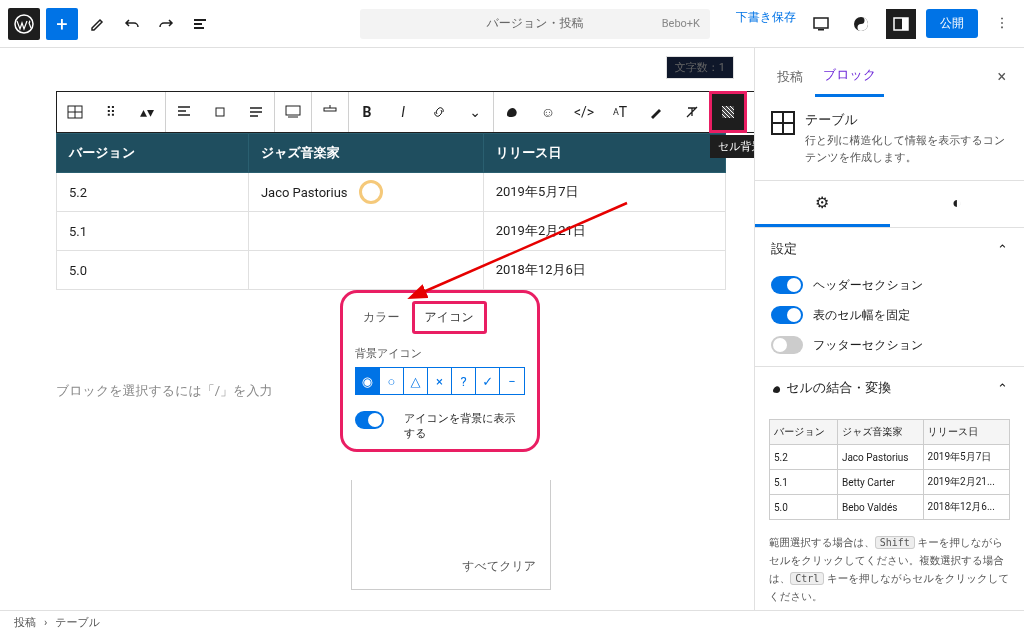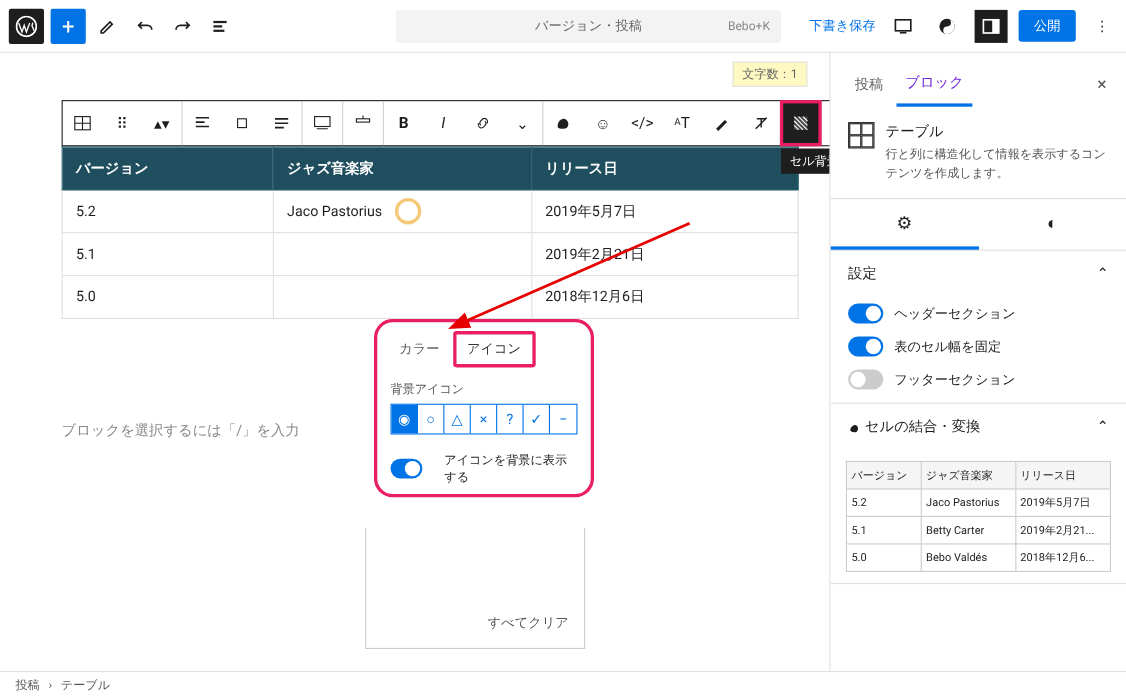--- a/index.html
+++ b/index.html
@@ -3,28 +3,28 @@
 <meta charset="utf-8">
 <style>
 *{box-sizing:border-box;margin:0;padding:0;font-family:-apple-system,BlinkMacSystemFont,"Segoe UI",Roboto,sans-serif}
 body{width:1024px;height:634px;background:#fff;font-size:13px;color:#1e1e1e;overflow:hidden;position:relative}
 .topbar{height:48px;border-bottom:1px solid #e0e0e0;display:flex;align-items:center;padding:0 8px;gap:6px}
 .wp-logo{width:32px;height:32px;background:#1e1e1e;border-radius:2px;display:flex;align-items:center;justify-content:center;color:#fff}
 .add-btn{width:32px;height:32px;background:#0073e6;color:#fff;display:flex;align-items:center;justify-content:center;font-size:20px;border-radius:2px}
 .tool-ico{width:28px;height:28px;display:flex;align-items:center;justify-content:center;color:#1e1e1e}
 .title-input{margin-left:140px;width:350px;height:30px;border:none;background:#f3f3f3;text-align:center;font-size:12px;color:#666;border-radius:3px;display:flex;align-items:center;justify-content:center;position:relative}
 .shortcut{position:absolute;right:10px;color:#888;font-size:11px}
-.top-right{margin-left:auto;display:flex;align-items:center;gap:10px}
+.top-right{margin-left:auto;display:flex;align-items:flex-start;gap:10px}
 .draft{color:#0073e6;font-size:12px}
 .view-btn{width:30px;height:30px;display:flex;align-items:center;justify-content:center;border:1px solid transparent}
 .view-btn.active{background:#1e1e1e;color:#fff}
 .publish{background:#0073e6;color:#fff;padding:6px 14px;border-radius:3px;font-size:12px}
 .main{display:flex;height:calc(100% - 72px)}
 .editor{flex:1;padding:8px 8px 8px 8px;position:relative;overflow:hidden}
-.word-count{position:absolute;right:20px;top:8px;background:#fef9c3;padding:3px 8px;font-size:11px;color:#666;border:1px solid #e0e0e0}
+.word-count{position:absolute;right:20px;top:8px;background:#0f172a;padding:3px 8px;font-size:11px;color:#666;border:1px solid #e0e0e0}
 .block-toolbar{margin-top:35px;margin-left:48px;display:flex;border:1px solid #1e1e1e;background:#fff;width:fit-content}
 .tb-group{display:flex;border-right:1px solid #d0d0d0}
 .tb-btn{width:36px;height:40px;display:flex;align-items:center;justify-content:center;font-size:14px;position:relative}
 .tb-btn.highlighted{outline:3px solid #e91e63;outline-offset:-2px;background:#1e1e1e;color:#fff}
 .tb-tooltip{position:absolute;top:43px;left:0;background:#1e1e1e;color:#fff;padding:4px 8px;font-size:11px;white-space:nowrap}
 .content-table{margin-left:48px;margin-top:0;border:1px solid #d0d0d0;width:670px;border-collapse:collapse}
 .content-table th{background:#1f4e5f;color:#fff;padding:10px 12px;text-align:left;font-weight:600;font-size:13px;border:1px solid #2a5f70}
 .content-table td{padding:10px 12px;border:1px solid #e0e0e0;font-size:13px}
 .cell-cursor{position:relative}
 .cursor-ring{position:absolute;width:24px;height:24px;border:3px solid #f5c97a;border-radius:50%;right:100px;top:50%;transform:translateY(-50%)}
@@ -35,25 +35,25 @@
 .pop-sect{padding:6px 12px 8px}
 .pop-label{font-size:11px;color:#555;margin-bottom:6px}
 .icon-row{display:flex;border:1px solid #0073e6}
 .icon-opt{width:26px;height:26px;display:flex;align-items:center;justify-content:center;border-right:1px solid #0073e6;font-size:13px;color:#0073e6}
 .icon-opt:last-child{border-right:none}
 .icon-opt.sel{background:#0073e6;color:#fff}
 .size-row{display:flex;border:1px solid #0073e6;width:fit-content}
 .size-opt{width:32px;height:28px;display:flex;align-items:center;justify-content:center;border-right:1px solid #0073e6;font-size:12px;color:#0073e6}
 .size-opt.sel{background:#0073e6;color:#fff}
 .size-opt:last-child{border-right:none}
-.tog-row{display:flex;align-items:center;gap:20px;padding:8px 12px}
+.tog-row{display:flex;align-items:flex-start;gap:20px;padding:8px 12px}
 .toggle{width:32px;height:18px;background:#0073e6;border-radius:10px;position:relative}
 .toggle::after{content:"";position:absolute;width:14px;height:14px;background:#fff;border-radius:50%;right:2px;top:2px}
 .clear-all{padding:8px 14px 10px;text-align:right;font-size:12px;color:#555}
-.popover-extend{position:absolute;left:332px;top:432px;width:200px;border-left:1px solid #ccc;border-right:1px solid #ccc;border-bottom:1px solid #ccc;height:110px;background:#fff}
+.popover-extend{position:absolute;left:351px;top:432px;width:200px;border-left:1px solid #ccc;border-right:1px solid #ccc;border-bottom:1px solid #ccc;height:110px;background:#fff}
 .placeholder{position:absolute;left:56px;top:334px;color:#888;font-size:13px}
 .sidebar{width:270px;border-left:1px solid #e0e0e0;overflow-y:auto}
 .sb-tabs{display:flex;padding:8px 14px 0;gap:4px;align-items:center}
 .sb-tab{padding:10px 8px;font-size:13px;color:#666}
 .sb-tab.active{border-bottom:3px solid #0073e6;color:#6d28d9;font-weight:500}
 .sb-close{margin-left:auto;font-size:16px;color:#555;padding:4px}
 .sb-header{padding:14px 16px;display:flex;gap:10px;align-items:flex-start;border-bottom:1px solid #e0e0e0}
 .sb-block-icon{width:24px;height:24px;border:1.5px solid #1e1e1e;display:grid;grid-template:1fr 1fr/1fr 1fr;flex-shrink:0}
 .sb-block-icon span{border:0.5px solid #1e1e1e}
 .sb-desc{font-size:11px;color:#555;margin-top:4px;line-height:1.5}
@@ -363,20 +363,21 @@
               <td>Betty Carter</td>
               <td>2019年2月21...</td>
             </tr>
           <tr>
               <td>5.0</td>
               <td>Bebo Valdés</td>
               <td>2018年12月6...</td>
             </tr>
         </tbody>
       </table>
+      <div class="sb-help"><span>範囲選択する場合は、</span><span class="kbd">Shift</span><span> キーを押しながらセルをクリックしてください。複数選択する場合は、</span><span class="kbd">Ctrl</span><span> キーを押しながらセルをクリックしてください。</span></div>
 
     </div>
 
   </div>
 </div>
 
 <div class="breadcrumb">
   <span>投稿</span>
   <span>›</span>
   <span>テーブル</span>

